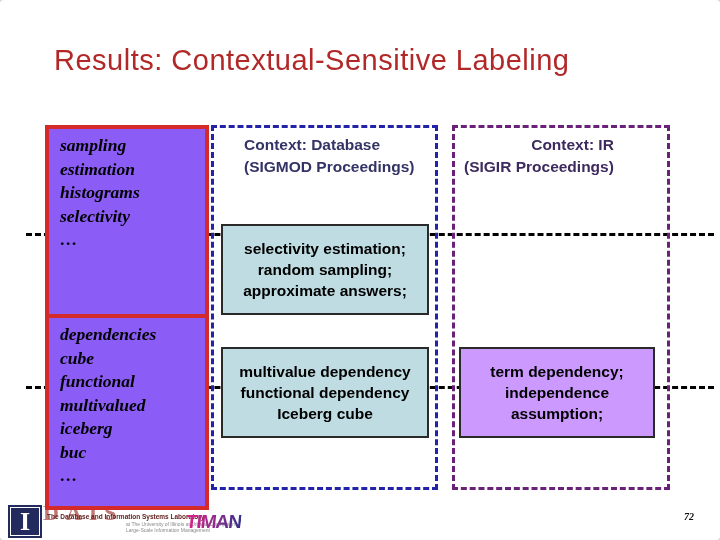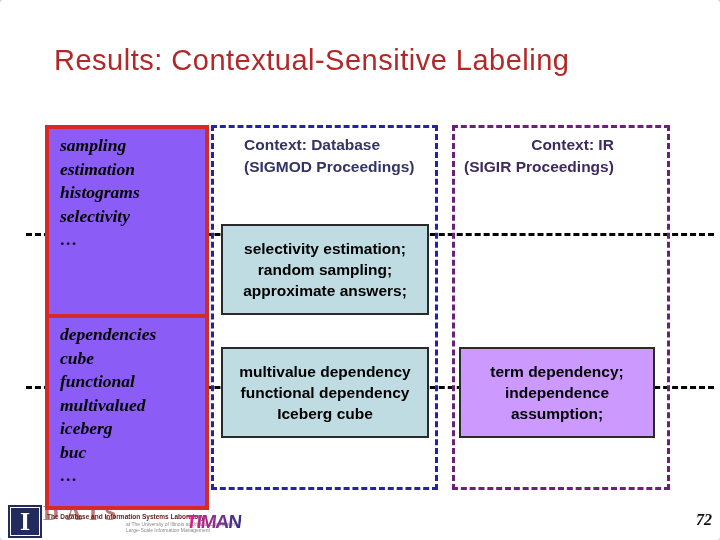--- a/index.html
+++ b/index.html
@@ -73,23 +73,23 @@
     position:absolute; left:83px; font-size:5px; color:#8a8a8a; white-space:nowrap;
   }
   .dais-sub.s1{top:21px;} .dais-sub.s2{top:27px;}
   .timan{
     position:absolute; left:186px; top:511px; font-weight:bold; font-size:19px;
     transform:skewX(-6deg); letter-spacing:-1px;
     background:linear-gradient(90deg,#e0218a 0%,#8b2d8e 55%,#31308c 100%);
     -webkit-background-clip:text; background-clip:text; color:transparent;
   }
   .page-num{
-    position:absolute; left:684px; top:511px; width:28px; text-align:right;
+    position:absolute; left:684px; top:511px; width:28px; 
     font-family:"Liberation Serif",serif; font-style:italic; font-weight:bold;
-    font-size:16px; color:#111111;
+    font-size:10px; color:#111111;
   }
 </style>
 </head>
 <body>
 
 <div class="slide">
 
   <div class="title">Results: Contextual-Sensitive Labeling</div>
 
   <div class="connector row1"></div>

